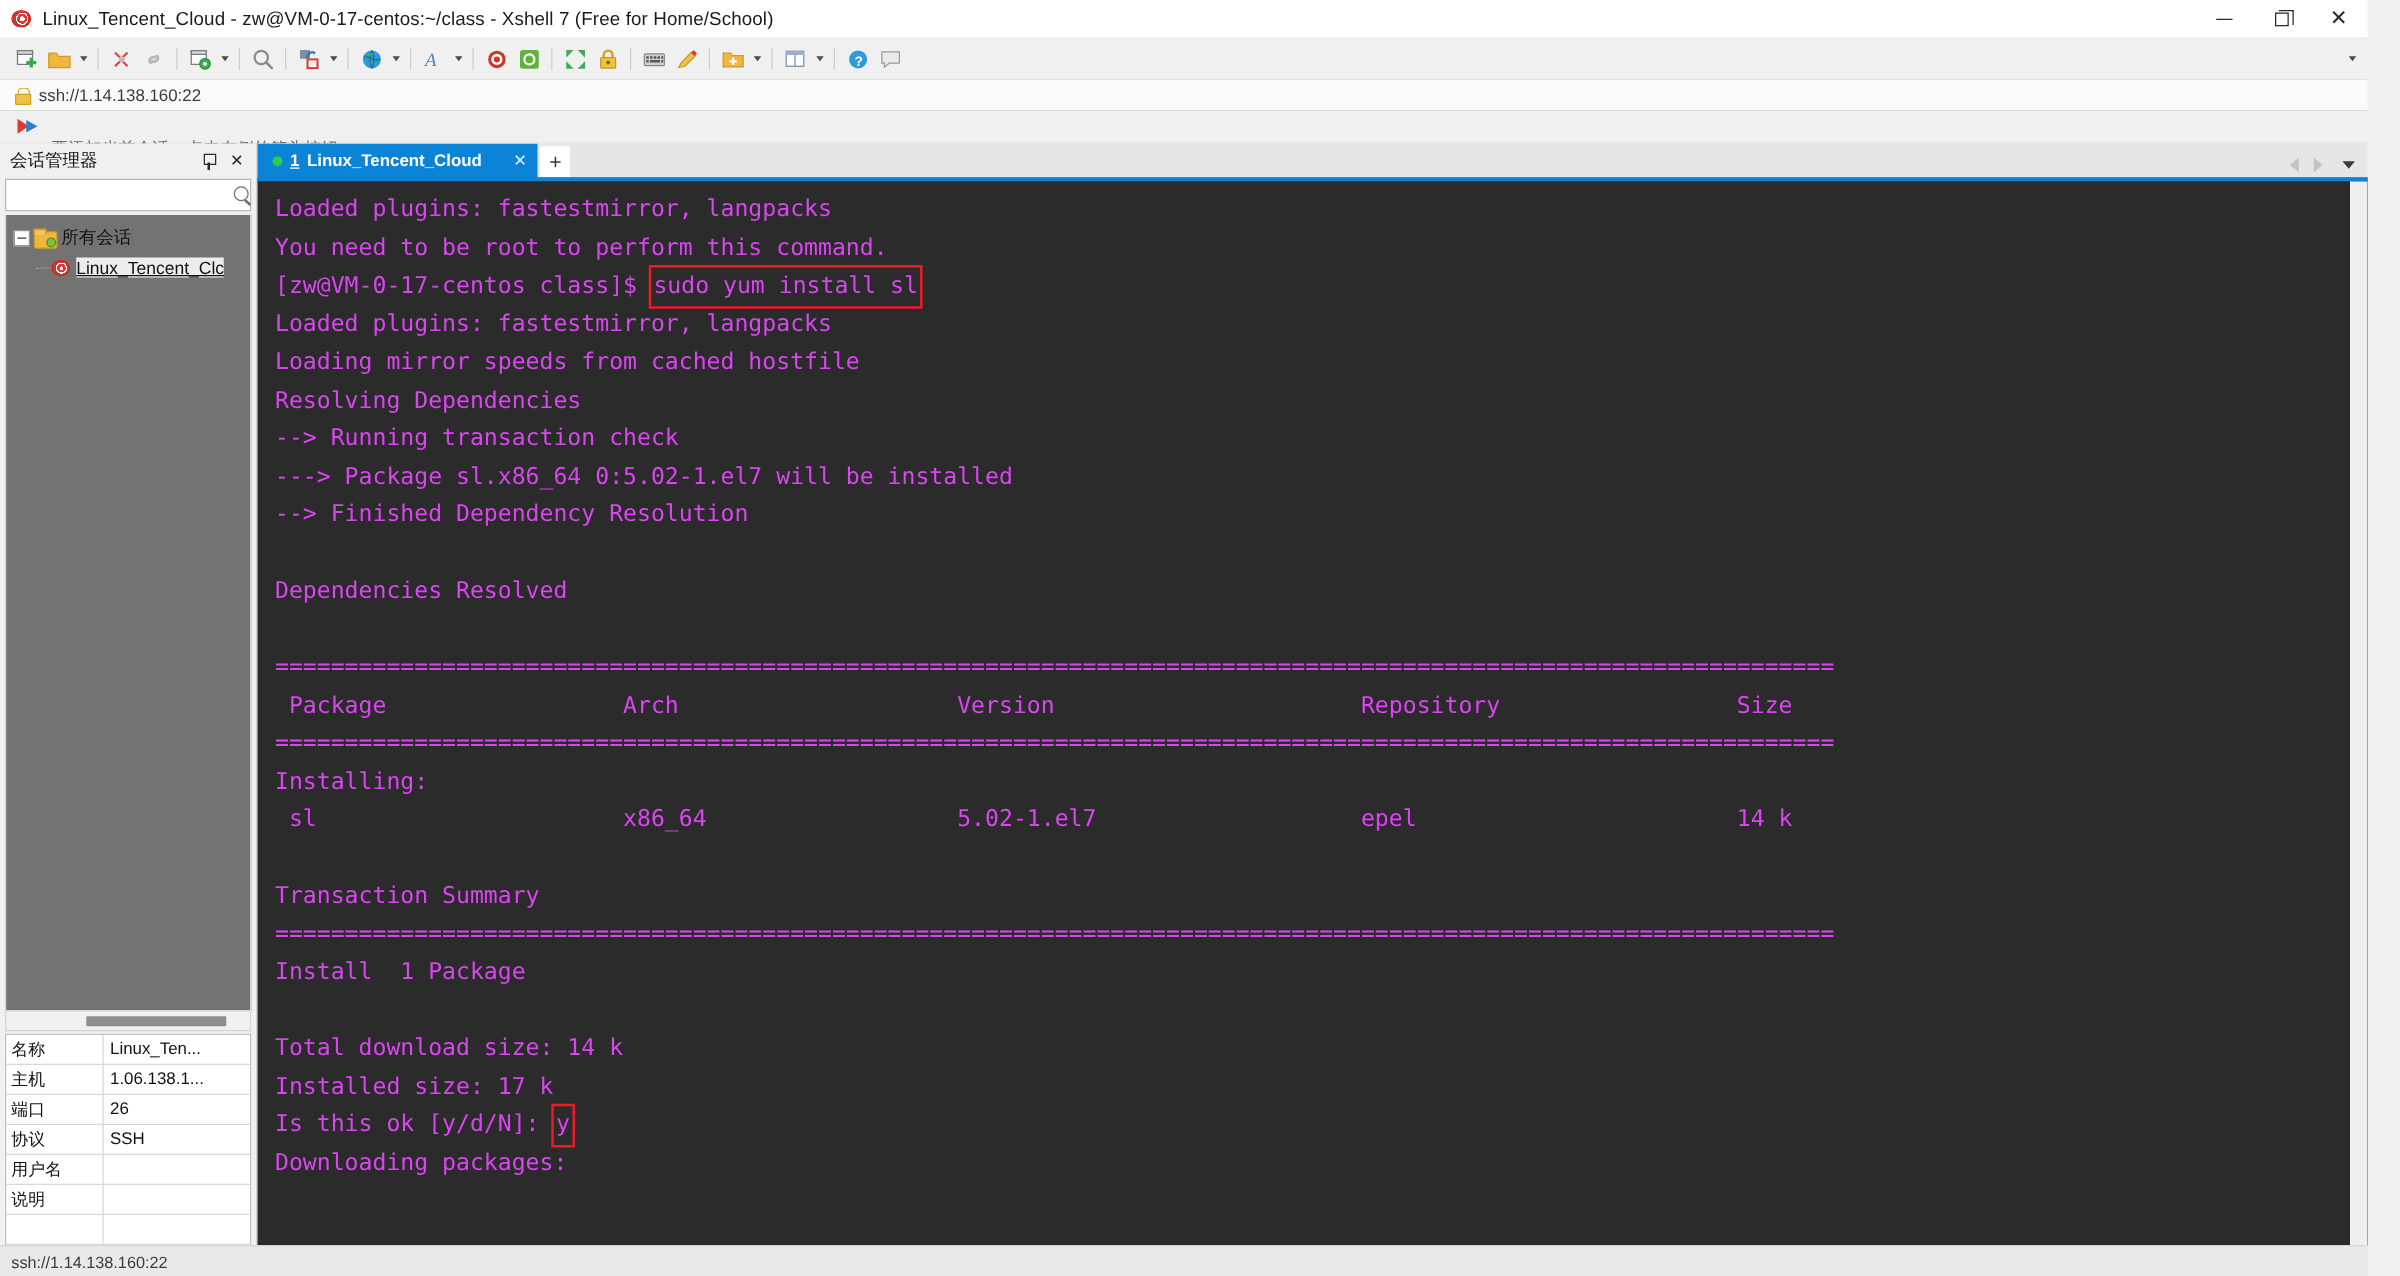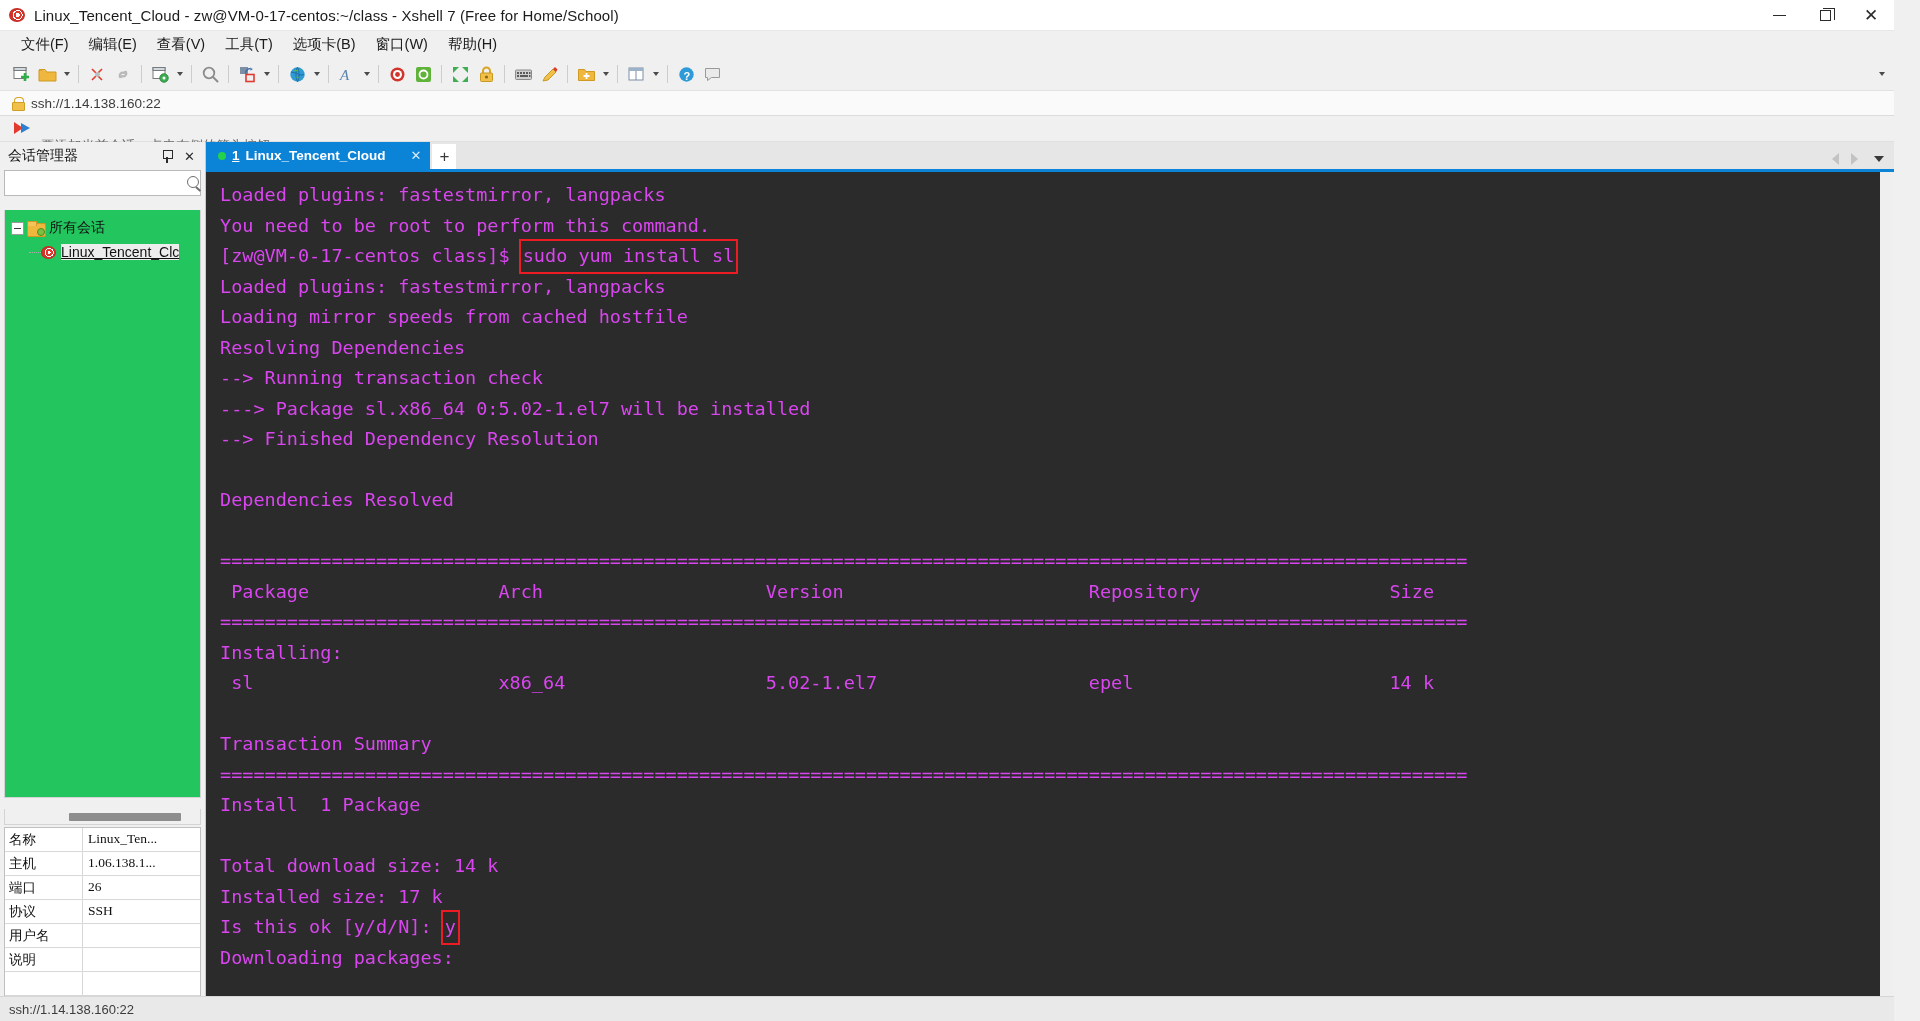--- a/index.html
+++ b/index.html
@@ -79,37 +79,37 @@
   .pin-ico::after { content:""; position:absolute; left:5px; top:7px; width:1.6px; height:6px; background:#2b2b2b;}
   .x-ico { font-size: 13px; color:#2b2b2b; line-height:13px; font-family:"DejaVu Sans", sans-serif;}
   .sb-search {
     height: 26px; margin: 0 4px 3px 4px; background:#fff; border:1px solid #b9b9b9;
     display:flex; align-items:center; padding: 0 4px 0 6px;
   }
   .sb-search input { border:none; outline:none; flex:1; font-size:13px; font-family:"Liberation Sans", sans-serif; color:#222; }
   .mag { width:15px; height:15px; position:relative; flex:0 0 15px;}
   .mag::before { content:""; position:absolute; left:0; top:0; width:10px; height:10px; border:1.6px solid #6f6f6f; border-radius:50%;}
   .mag::after { content:""; position:absolute; left:9px; top:10px; width:6px; height:1.7px; background:#6f6f6f; transform:rotate(42deg); transform-origin:left center;}
-  .sb-tree { flex:1 1 auto; background:#22c55e; border:1px solid #d4d4d4; border-top:none; margin:11px 4px; padding-top:6px; overflow:hidden; position:relative;}
+  .sb-tree { flex:1 1 auto; background:#737373; border:1px solid #d4d4d4; border-top:none; margin:0 4px; padding-top:6px; overflow:hidden; position:relative;}
   .tree-row { display:flex; align-items:center; height:24px; font-size:14px; color:#111; white-space:nowrap; }
   .tree-row.child { padding-left: 24px; }
   .expander { width:13px; height:13px; border:1px solid #9a9a9a; background:#fff; margin:0 3px 0 6px; position:relative; flex:0 0 13px;}
   .expander::before { content:""; position:absolute; left:2px; top:5px; width:7px; height:1.4px; background:#3a3a3a;}
   .dotted { width:12px; height:1px; border-top:1px dotted #aaa; }
   .folder-ico { width:17px; height:14px; position:relative; margin-right:5px; flex:0 0 17px;}
   .folder-ico::before { content:""; position:absolute; left:0; top:2px; width:17px; height:12px; background:#f0b73f; border:1px solid #d09a22; border-radius:1px 2px 2px 2px;}
   .folder-ico::after { content:""; position:absolute; left:0; top:0; width:8px; height:4px; background:#f3c45e; border:1px solid #d09a22; border-bottom:none;}
   .folder-badge { position:absolute; right:-1px; bottom:-1px; width:8px; height:8px; background:#79c143; border:1px solid #4e8f22; border-radius:50%; z-index:2;}
   .snail-sm { width:15px; height:13px; margin-right:5px; flex:0 0 15px; border-radius:50%;
     background: radial-gradient(circle at 55% 50%, #ffffff 0 1.5px, #e03a2f 1.5px 3.5px, #ffffff 3.5px 4.5px, #d0342a 4.5px 7px);
     border:1px solid #c32b22;}
   .sel { background:#ededed;text-decoration:underline; }
   .sb-hscroll { height:16px; margin:0 4px; background:#f0f0f0; border:1px solid #d4d4d4; border-top:none; position:relative;}
   .sb-hscroll .thumb { position:absolute; left:64px; top:4px; width:112px; height:8px; background:#8d8d8d; border-radius:1px;}
-  .sb-props { margin:2px 4px 0 4px; border:1px solid #c0c0c0; border-bottom:none; background:#fff; flex:0 0 auto;font-family:Liberation Serif, serif; }
+  .sb-props { margin:2px 4px 0 4px; border:1px solid #c0c0c0; border-bottom:none; background:#fff; flex:0 0 auto; }
   .prop-row { display:flex; height:24px; border-bottom:1px solid #d8d8d8; }
   .prop-k { width:78px; flex:0 0 78px; border-right:1px solid #d8d8d8; font-size:13.5px; color:#111; padding:3px 0 0 4px; white-space:nowrap;}
   .prop-v { flex:1; font-size:13.5px; color:#111; padding:3px 0 0 5px; overflow:hidden; white-space:nowrap;}
 
   
   .termpane { flex:1 1 auto; display:flex; flex-direction:column; min-width:0; background:#f0f0f0;}
   .tabstrip { height:27px; display:flex; align-items:flex-end; background:#e6e6e6; flex:0 0 27px; position:relative;}
   .tab {
     height:27px; display:flex; align-items:center; padding:0 4px 0 12px; background:#0b84d8; color:#fff;
     font-size:13.5px; font-weight:bold; gap:6px; min-width:150px;
@@ -162,29 +162,20 @@
         </div>
       <div class="tb-btn">
           <div class="glyph-max"></div>
         </div>
       <div class="tb-btn close">
           <span class="glyph-x">✕</span>
         </div>
     </div>
   </div>
 
-  <div class="menubar">
-    <div class="menu-item">文件(F)</div>
-    <div class="menu-item">编辑(E)</div>
-    <div class="menu-item">查看(V)</div>
-    <div class="menu-item">工具(T)</div>
-    <div class="menu-item">选项卡(B)</div>
-    <div class="menu-item">窗口(W)</div>
-    <div class="menu-item">帮助(H)</div>
-  </div>
 
   <div class="toolbar">
     <div class="tbar-btn">
       <svg width="19" height="19" viewBox="0 0 19 19">
           <rect x="2" y="2.5" width="12" height="11" fill="#fff" stroke="#7a7a7a"></rect>
           <rect x="2" y="2.5" width="12" height="3" fill="#cfd9e2" stroke="#7a7a7a"></rect>
           <path d="M9 12h8M13 8v8" stroke="#2faf4a" stroke-width="2.6"></path>
         </svg>
     </div>
     <div class="tbar-btn">

